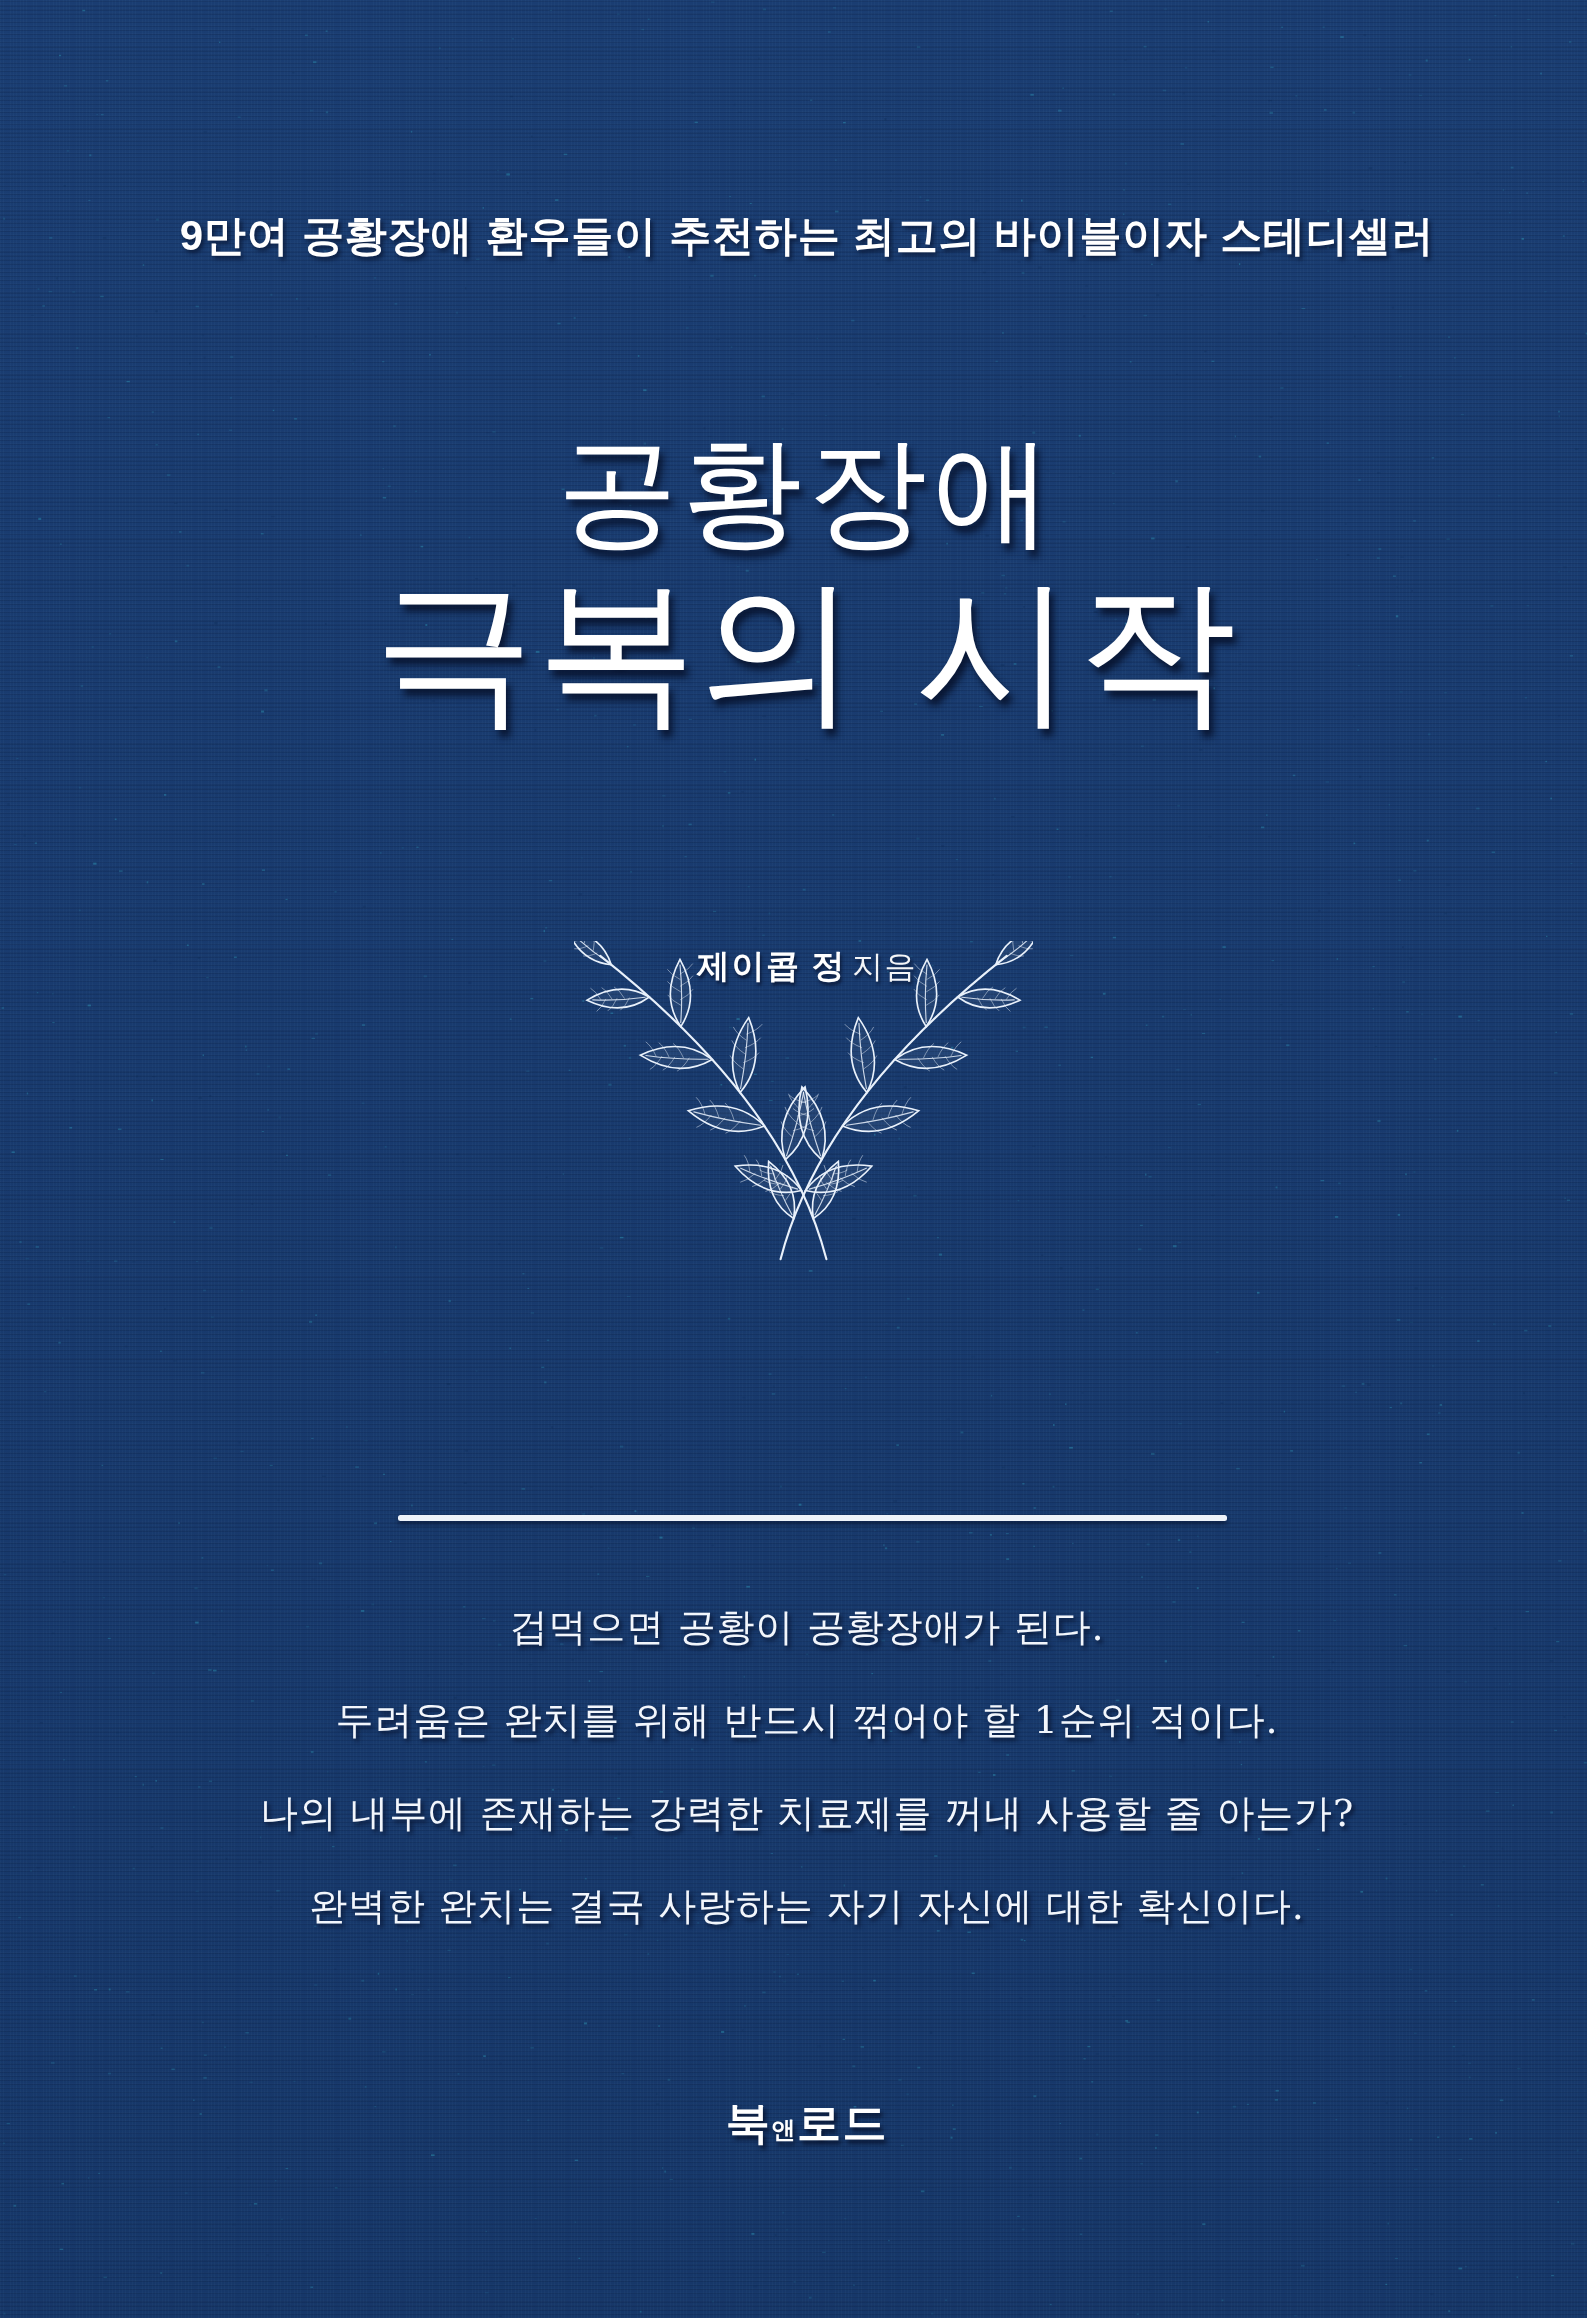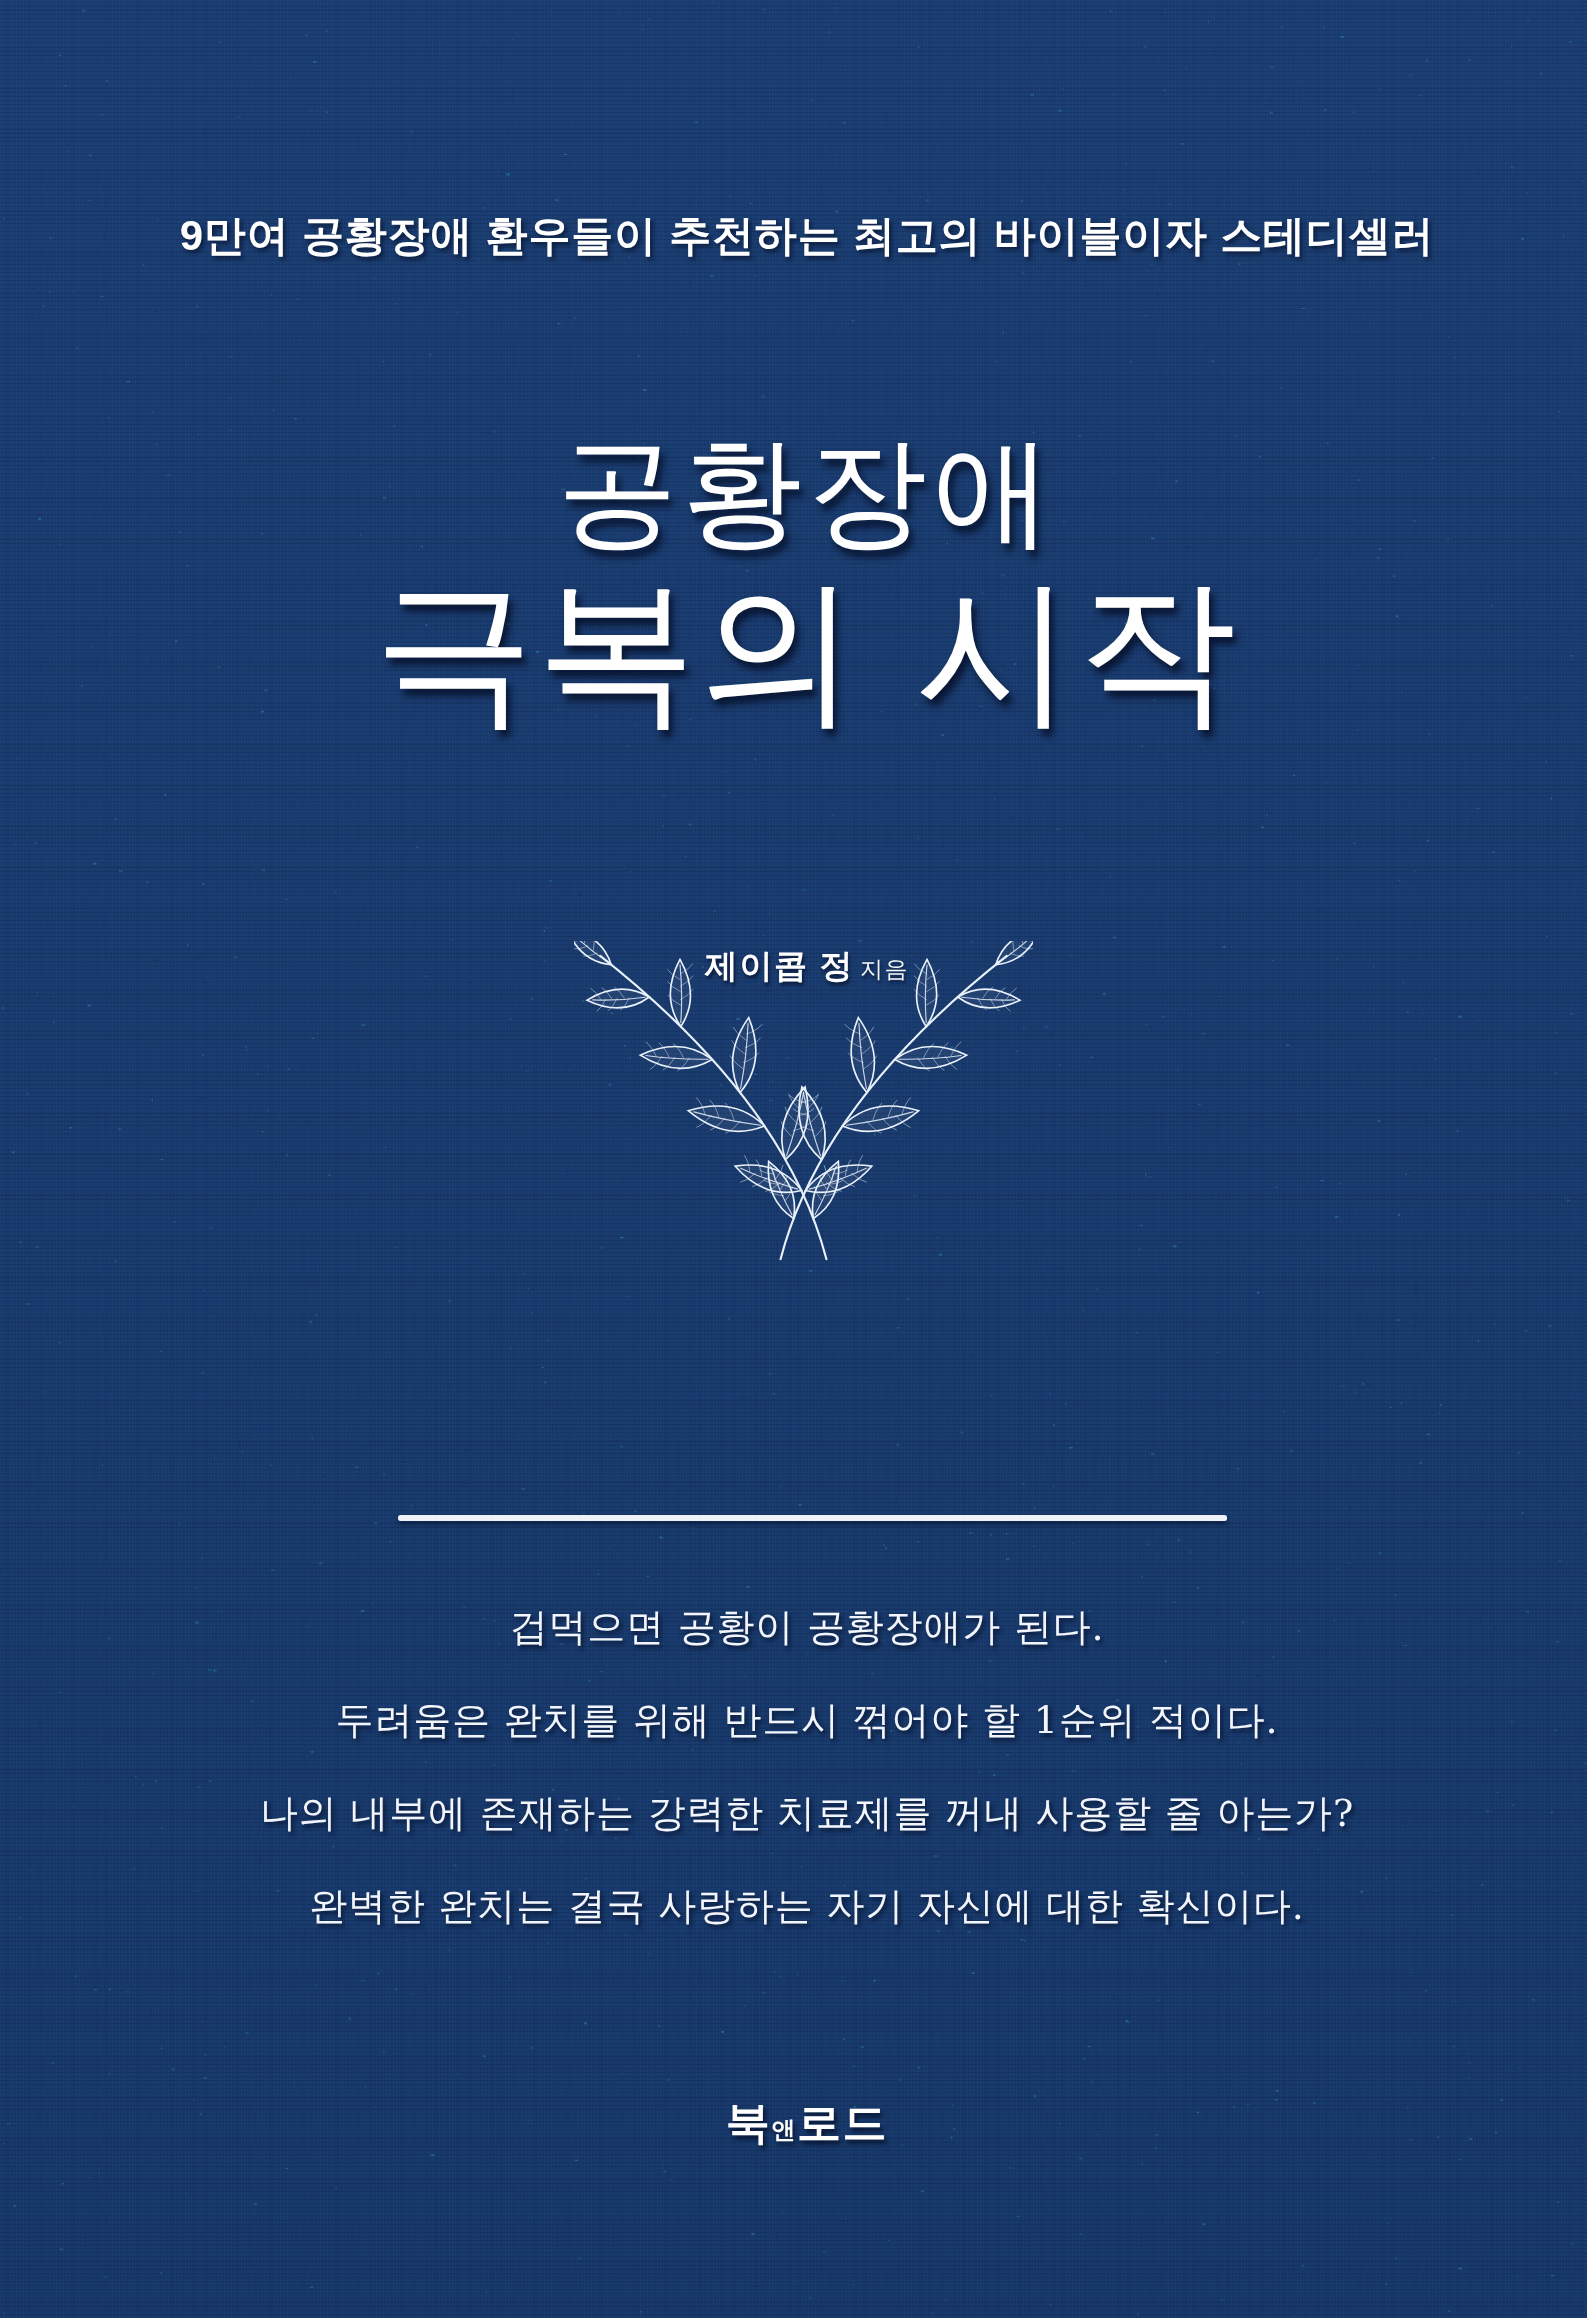--- a/index.html
+++ b/index.html
@@ -23,21 +23,21 @@
     text-shadow:2.5px 3.3px 4.1px rgba(7,17,44,0.75);}
 
   .title{top:419px;margin:0;font-weight:400;
     font-family:"DejaVu Serif","Liberation Serif",serif;
     text-shadow:4.1px 6.6px 7.4px rgba(6,15,40,0.85);}
   .title .t1{display:block;font-size:120px;line-height:146px;letter-spacing:4.9px;}
   .title .t2{display:block;font-size:159px;line-height:172px;letter-spacing:3.3px;}
 
   .author{top:944px;font-size:33px;font-weight:700;letter-spacing:1.6px;
     text-shadow:1.6px 2.5px 3.3px rgba(7,17,44,0.8);z-index:3;}
-  .author .a-role{font-size:23px;font-weight:400;margin-left:6px;opacity:0.95;}
+  .author .a-role{font-size:31px;font-weight:400;margin-left:6px;opacity:0.95;}
 
   .wreath{position:absolute;left:574px;top:941px;width:459px;height:320px;z-index:2;}
 
   .divider{position:absolute;left:398px;top:1515px;width:829px;height:5.7px;
     background:#eef3fa;border-radius:2.5px;box-shadow:0 3.3px 4.1px rgba(6,15,40,0.55);}
 
   .quotes{top:1603px;font-family:"DejaVu Serif","Liberation Serif",serif;}
   .quotes p{margin:0 0 45px 0;font-size:38px;line-height:48px;letter-spacing:0.8px;
     color:#f2f6fc;text-shadow:2.5px 3.3px 4.1px rgba(6,15,40,0.8);}
 

